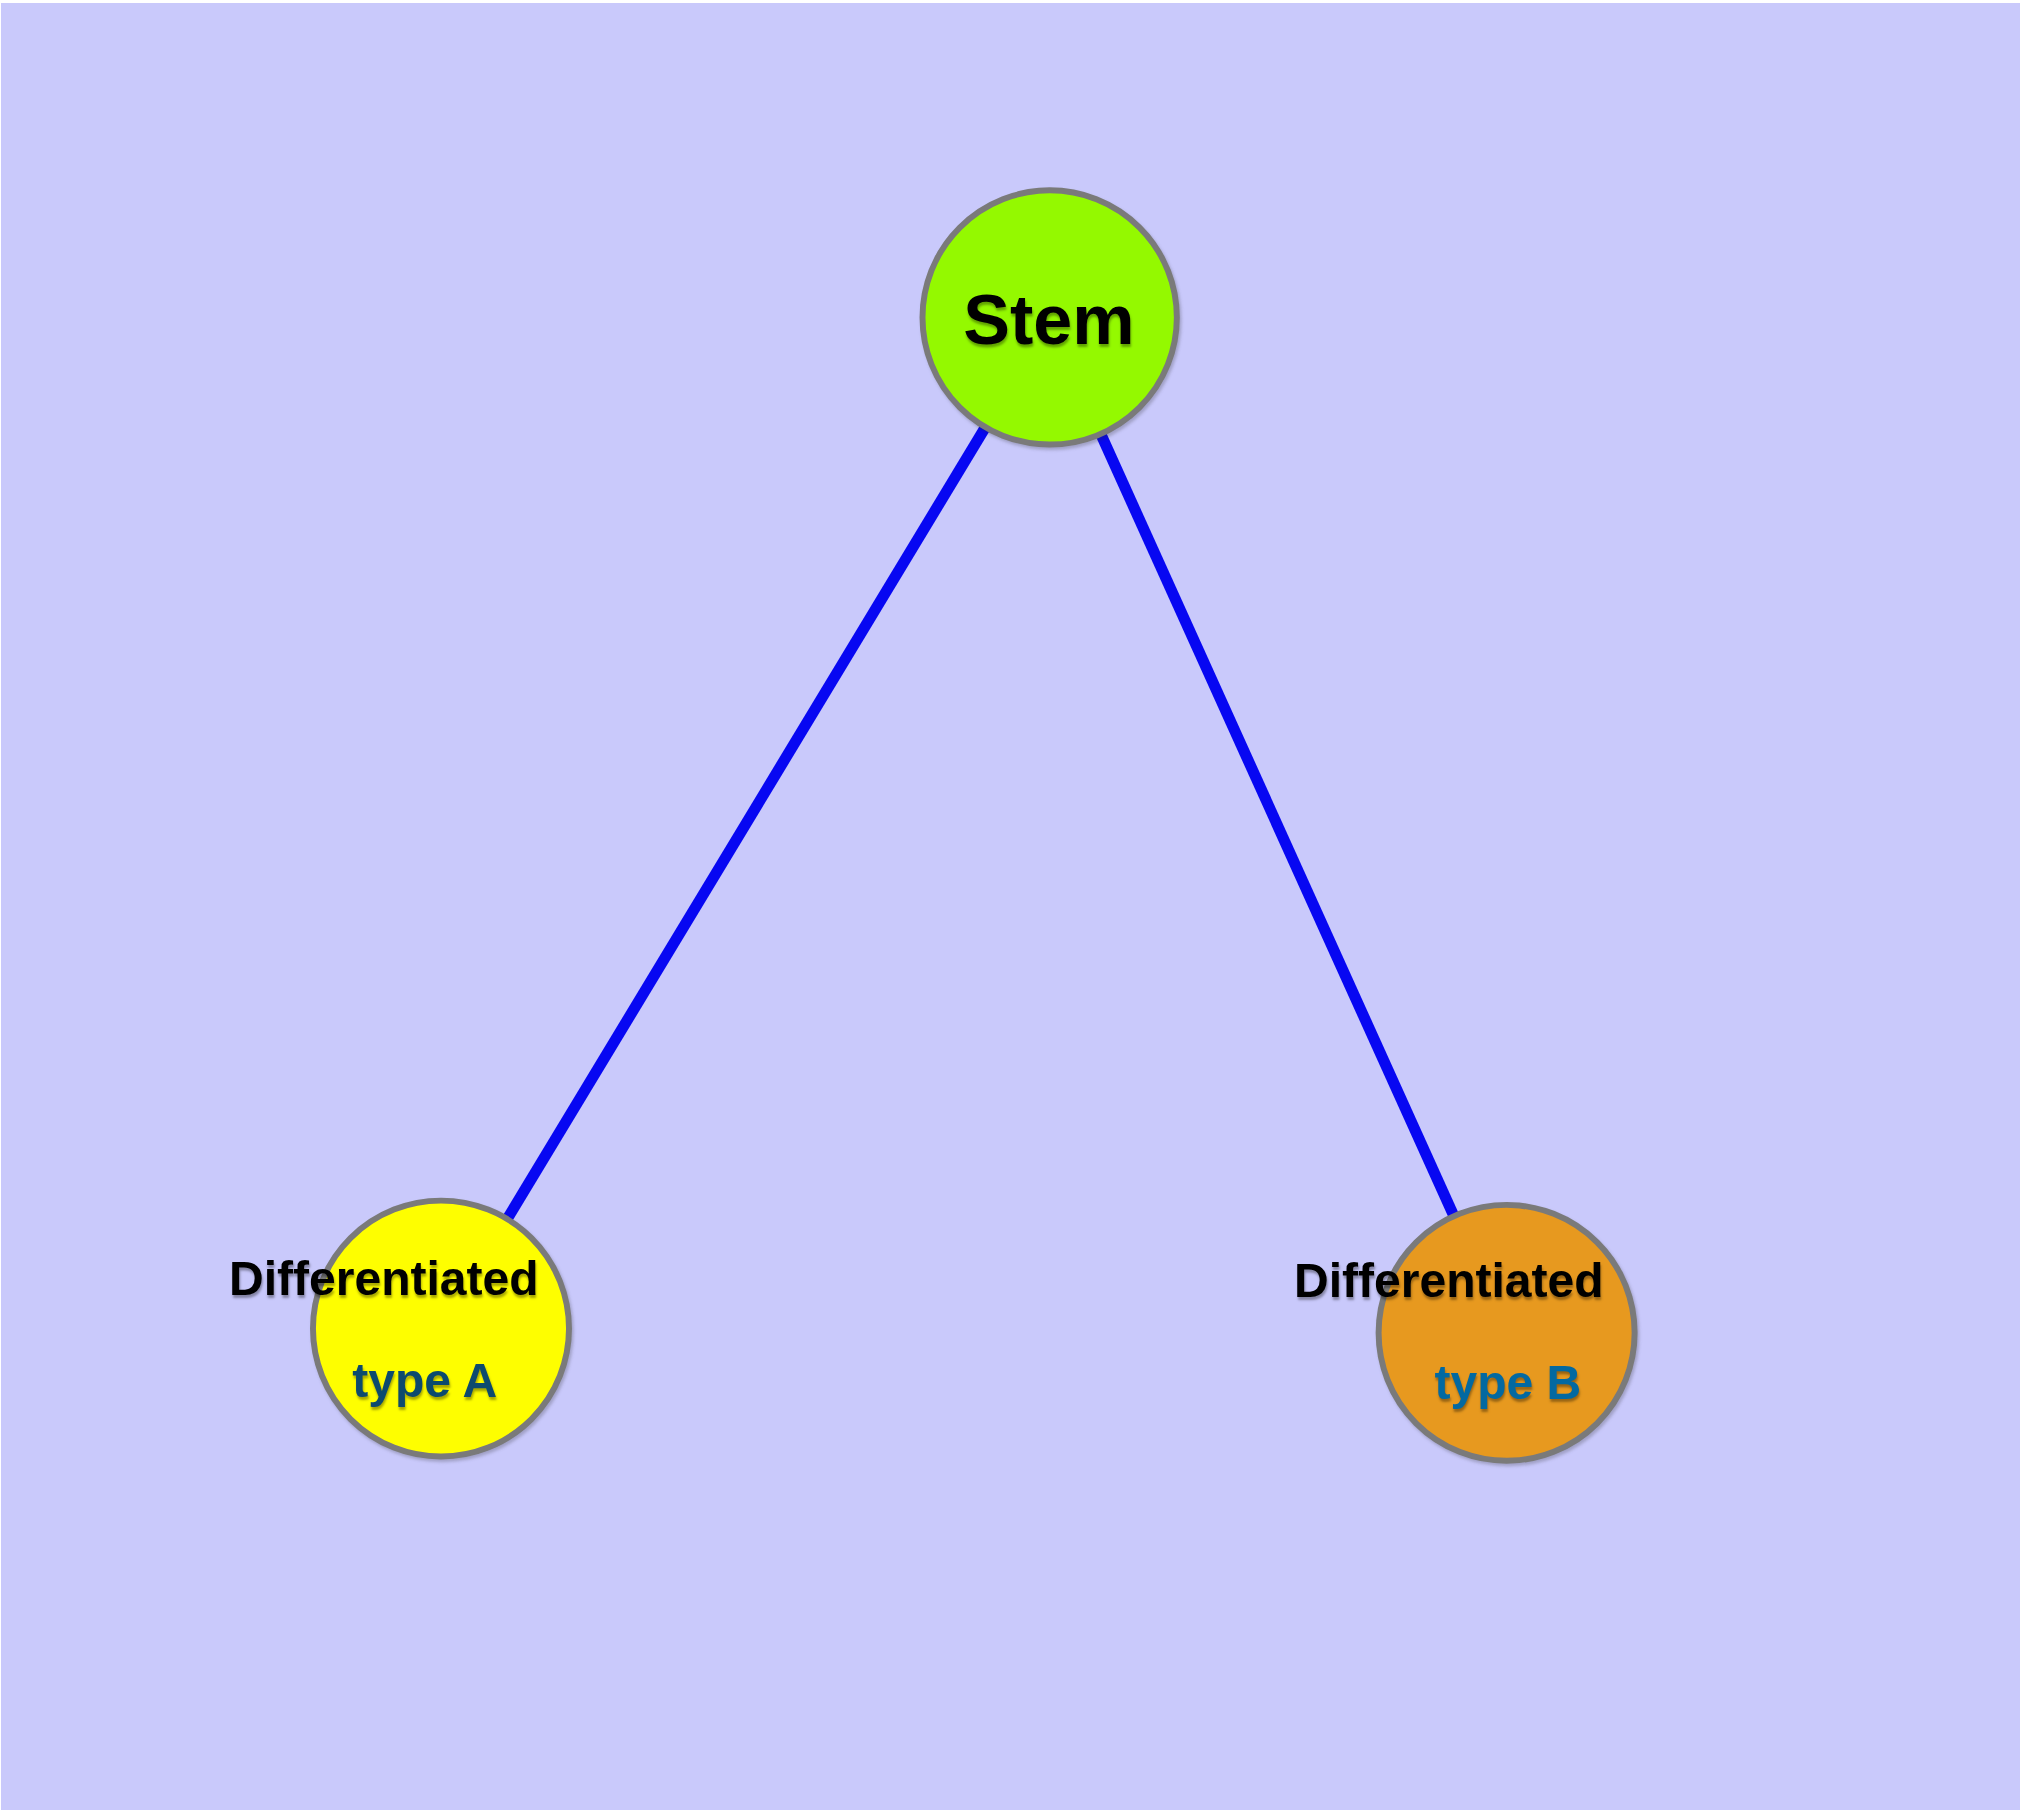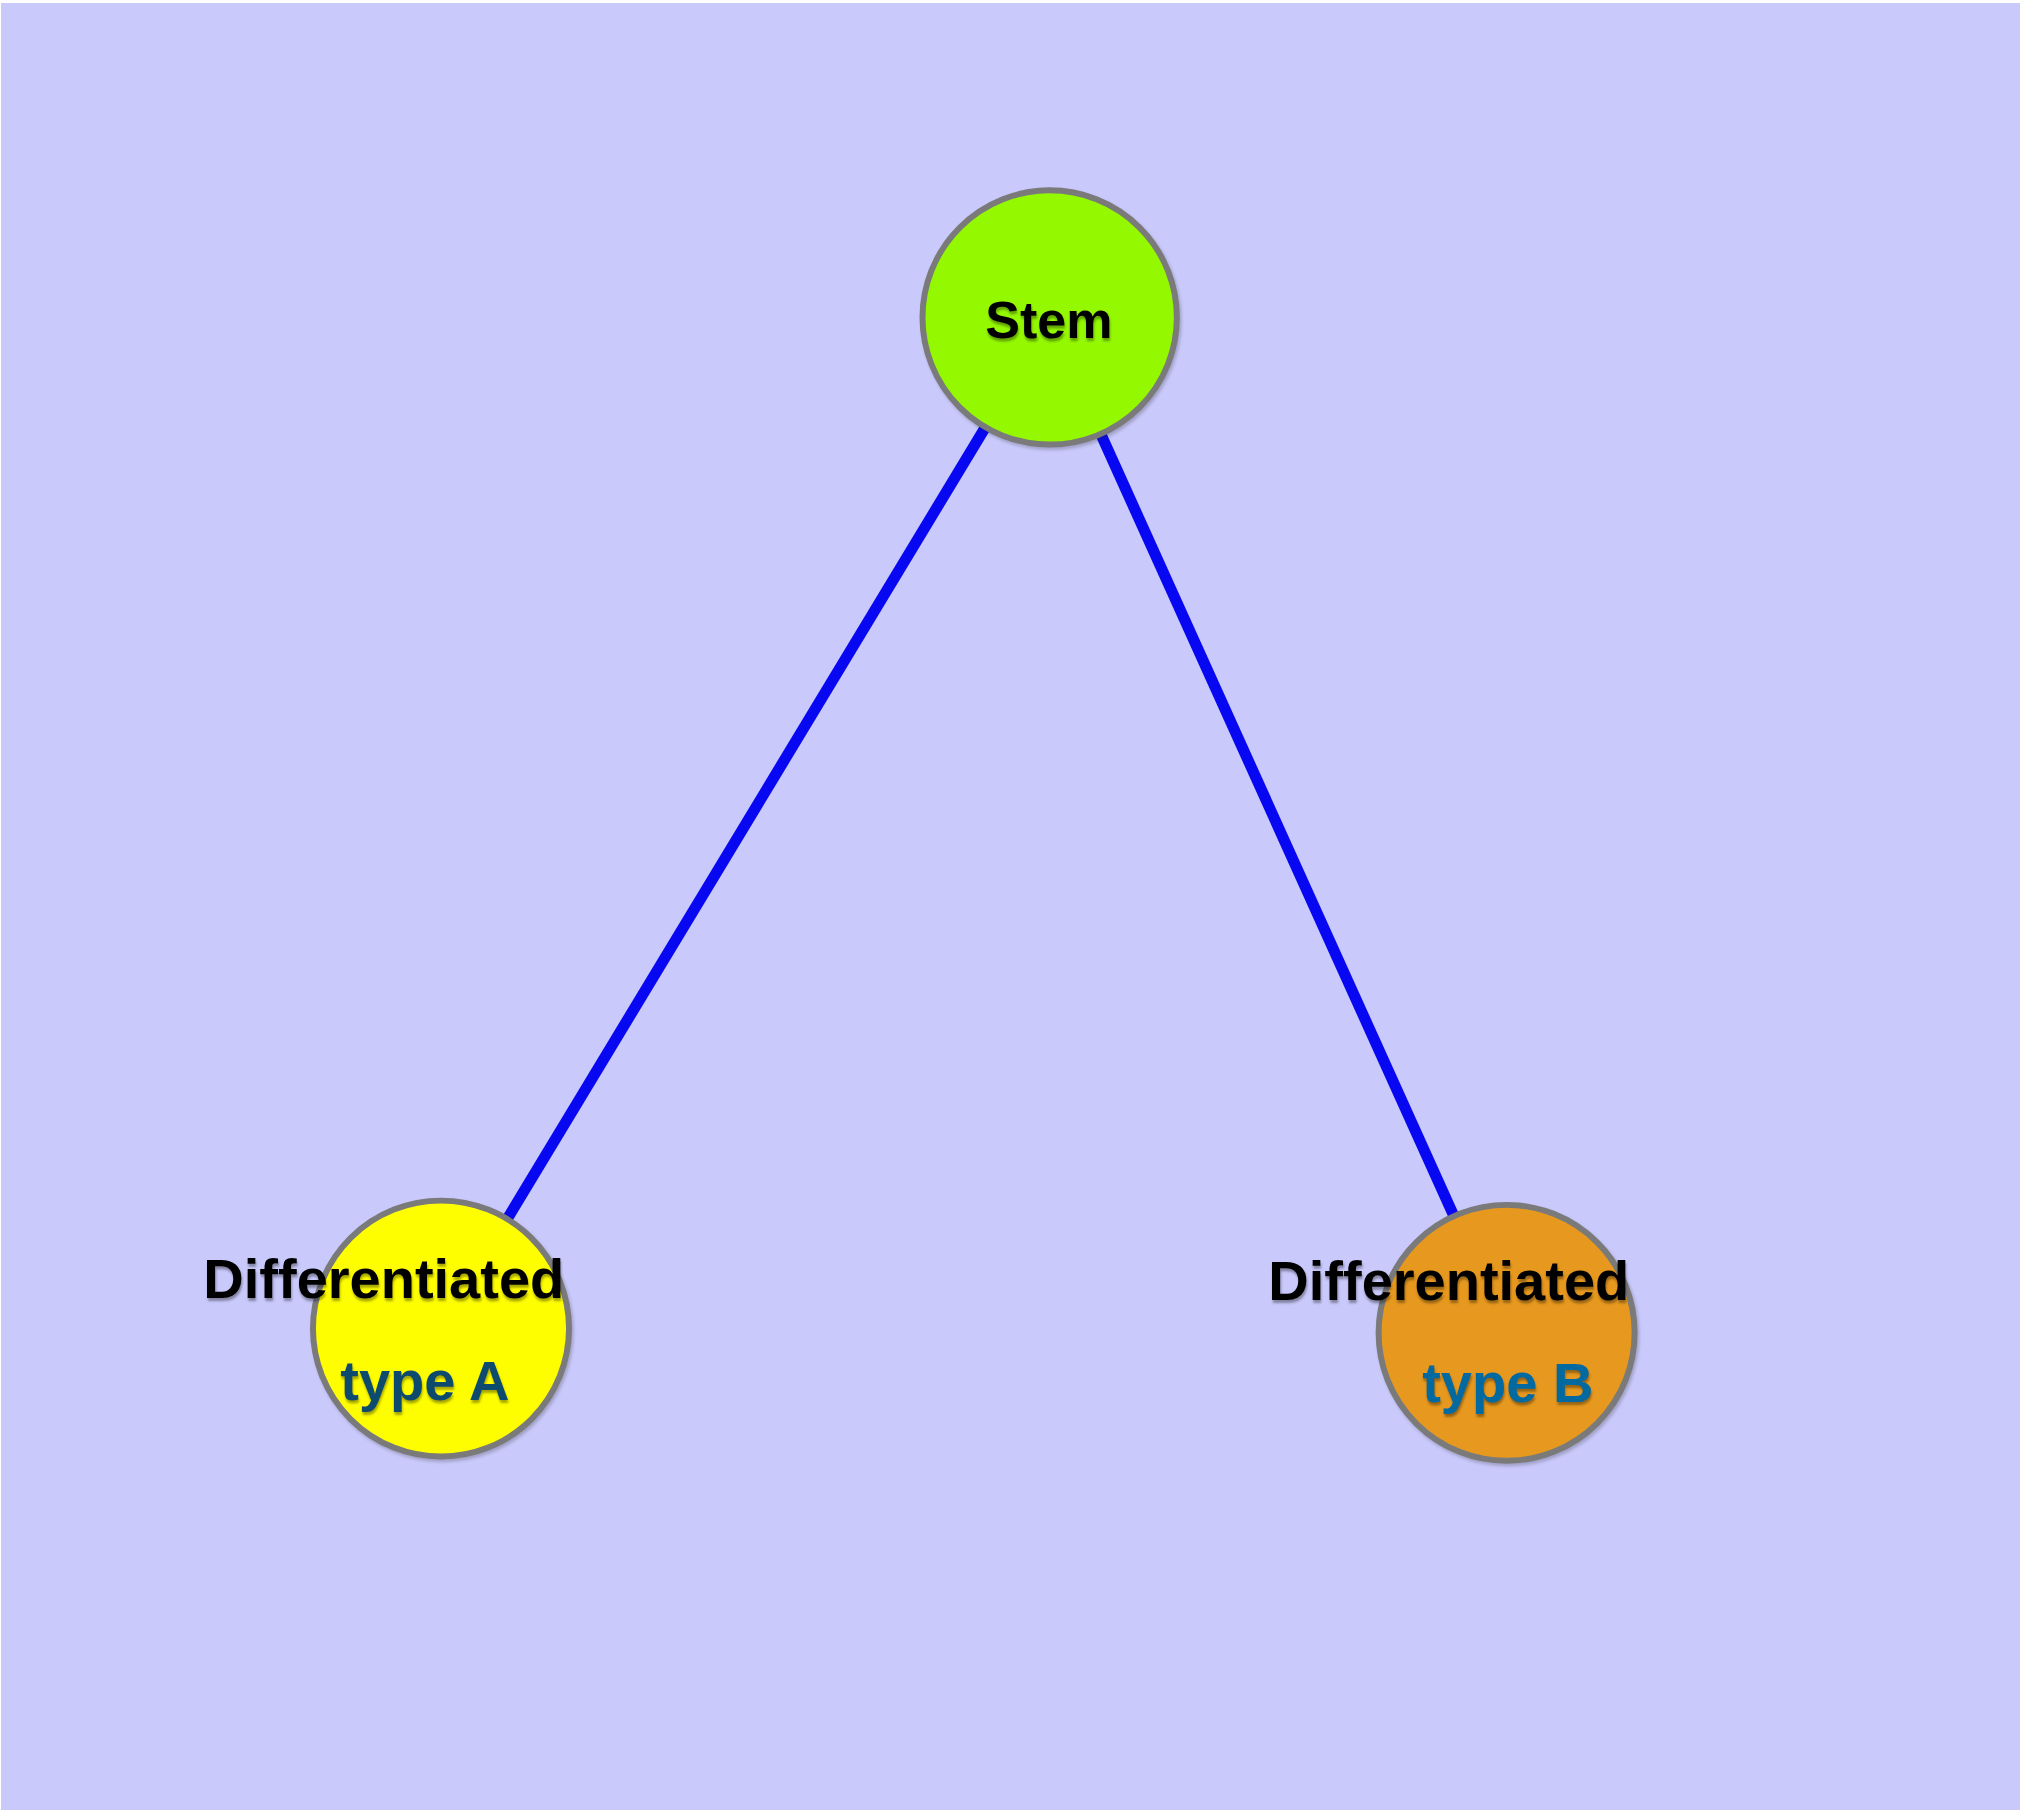--- a/index.html
+++ b/index.html
@@ -29,24 +29,24 @@
     position:absolute;
     transform:translate(-50%,-50%);
     font-weight:bold;
     white-space:nowrap;
     line-height:1;
     text-shadow:0.8px 2.5px 2.5px rgba(0,0,0,0.35);
     user-select:none;
   }
   .lbl-stem{
     left:1048px;top:317px;
-    font-size:52px;
+    font-size:70px;
   }
   .lbl-sub{
-    font-size:56px;
+    font-size:48px;
   }
   .lbl-a1{left:383px; top:1276px;}
   .lbl-a2{left:424px; top:1378px;}
   .lbl-b1{left:1448px;top:1278px;}
   .lbl-b2{left:1507px;top:1380px;}
 </style>
 </head>
 <body>
 
 <div class="page" style="background: rgb(255, 255, 255);">

